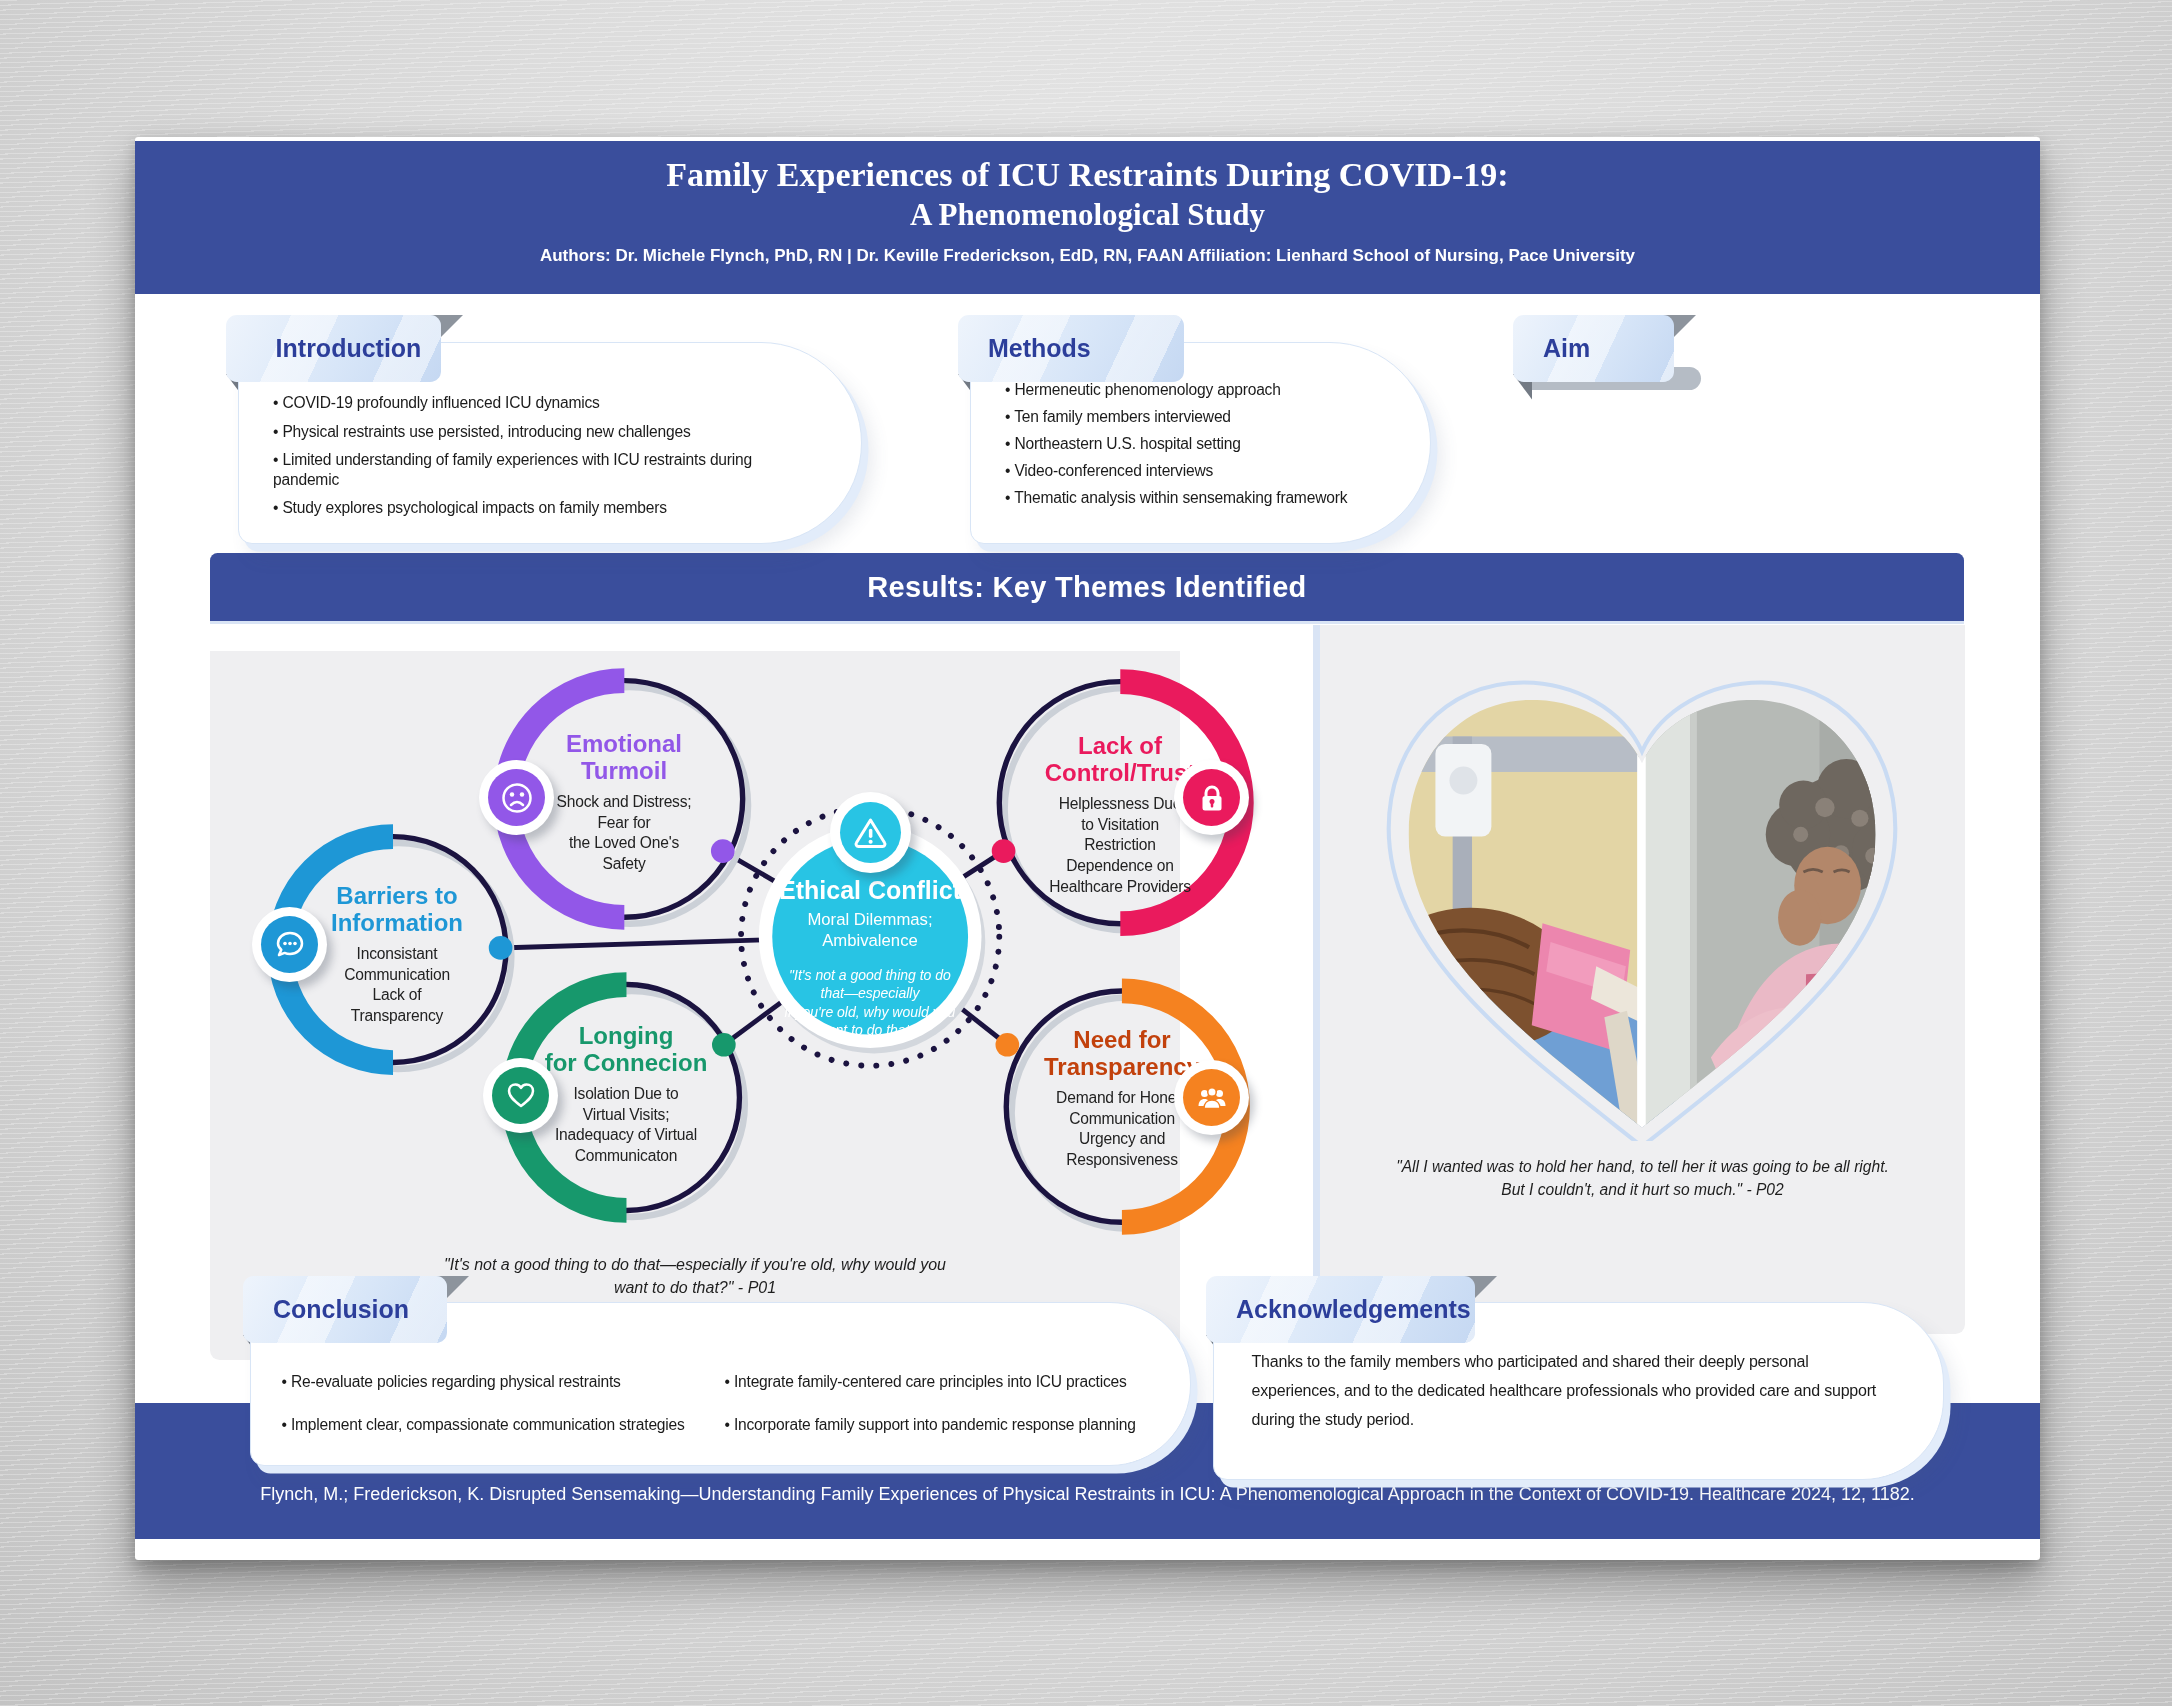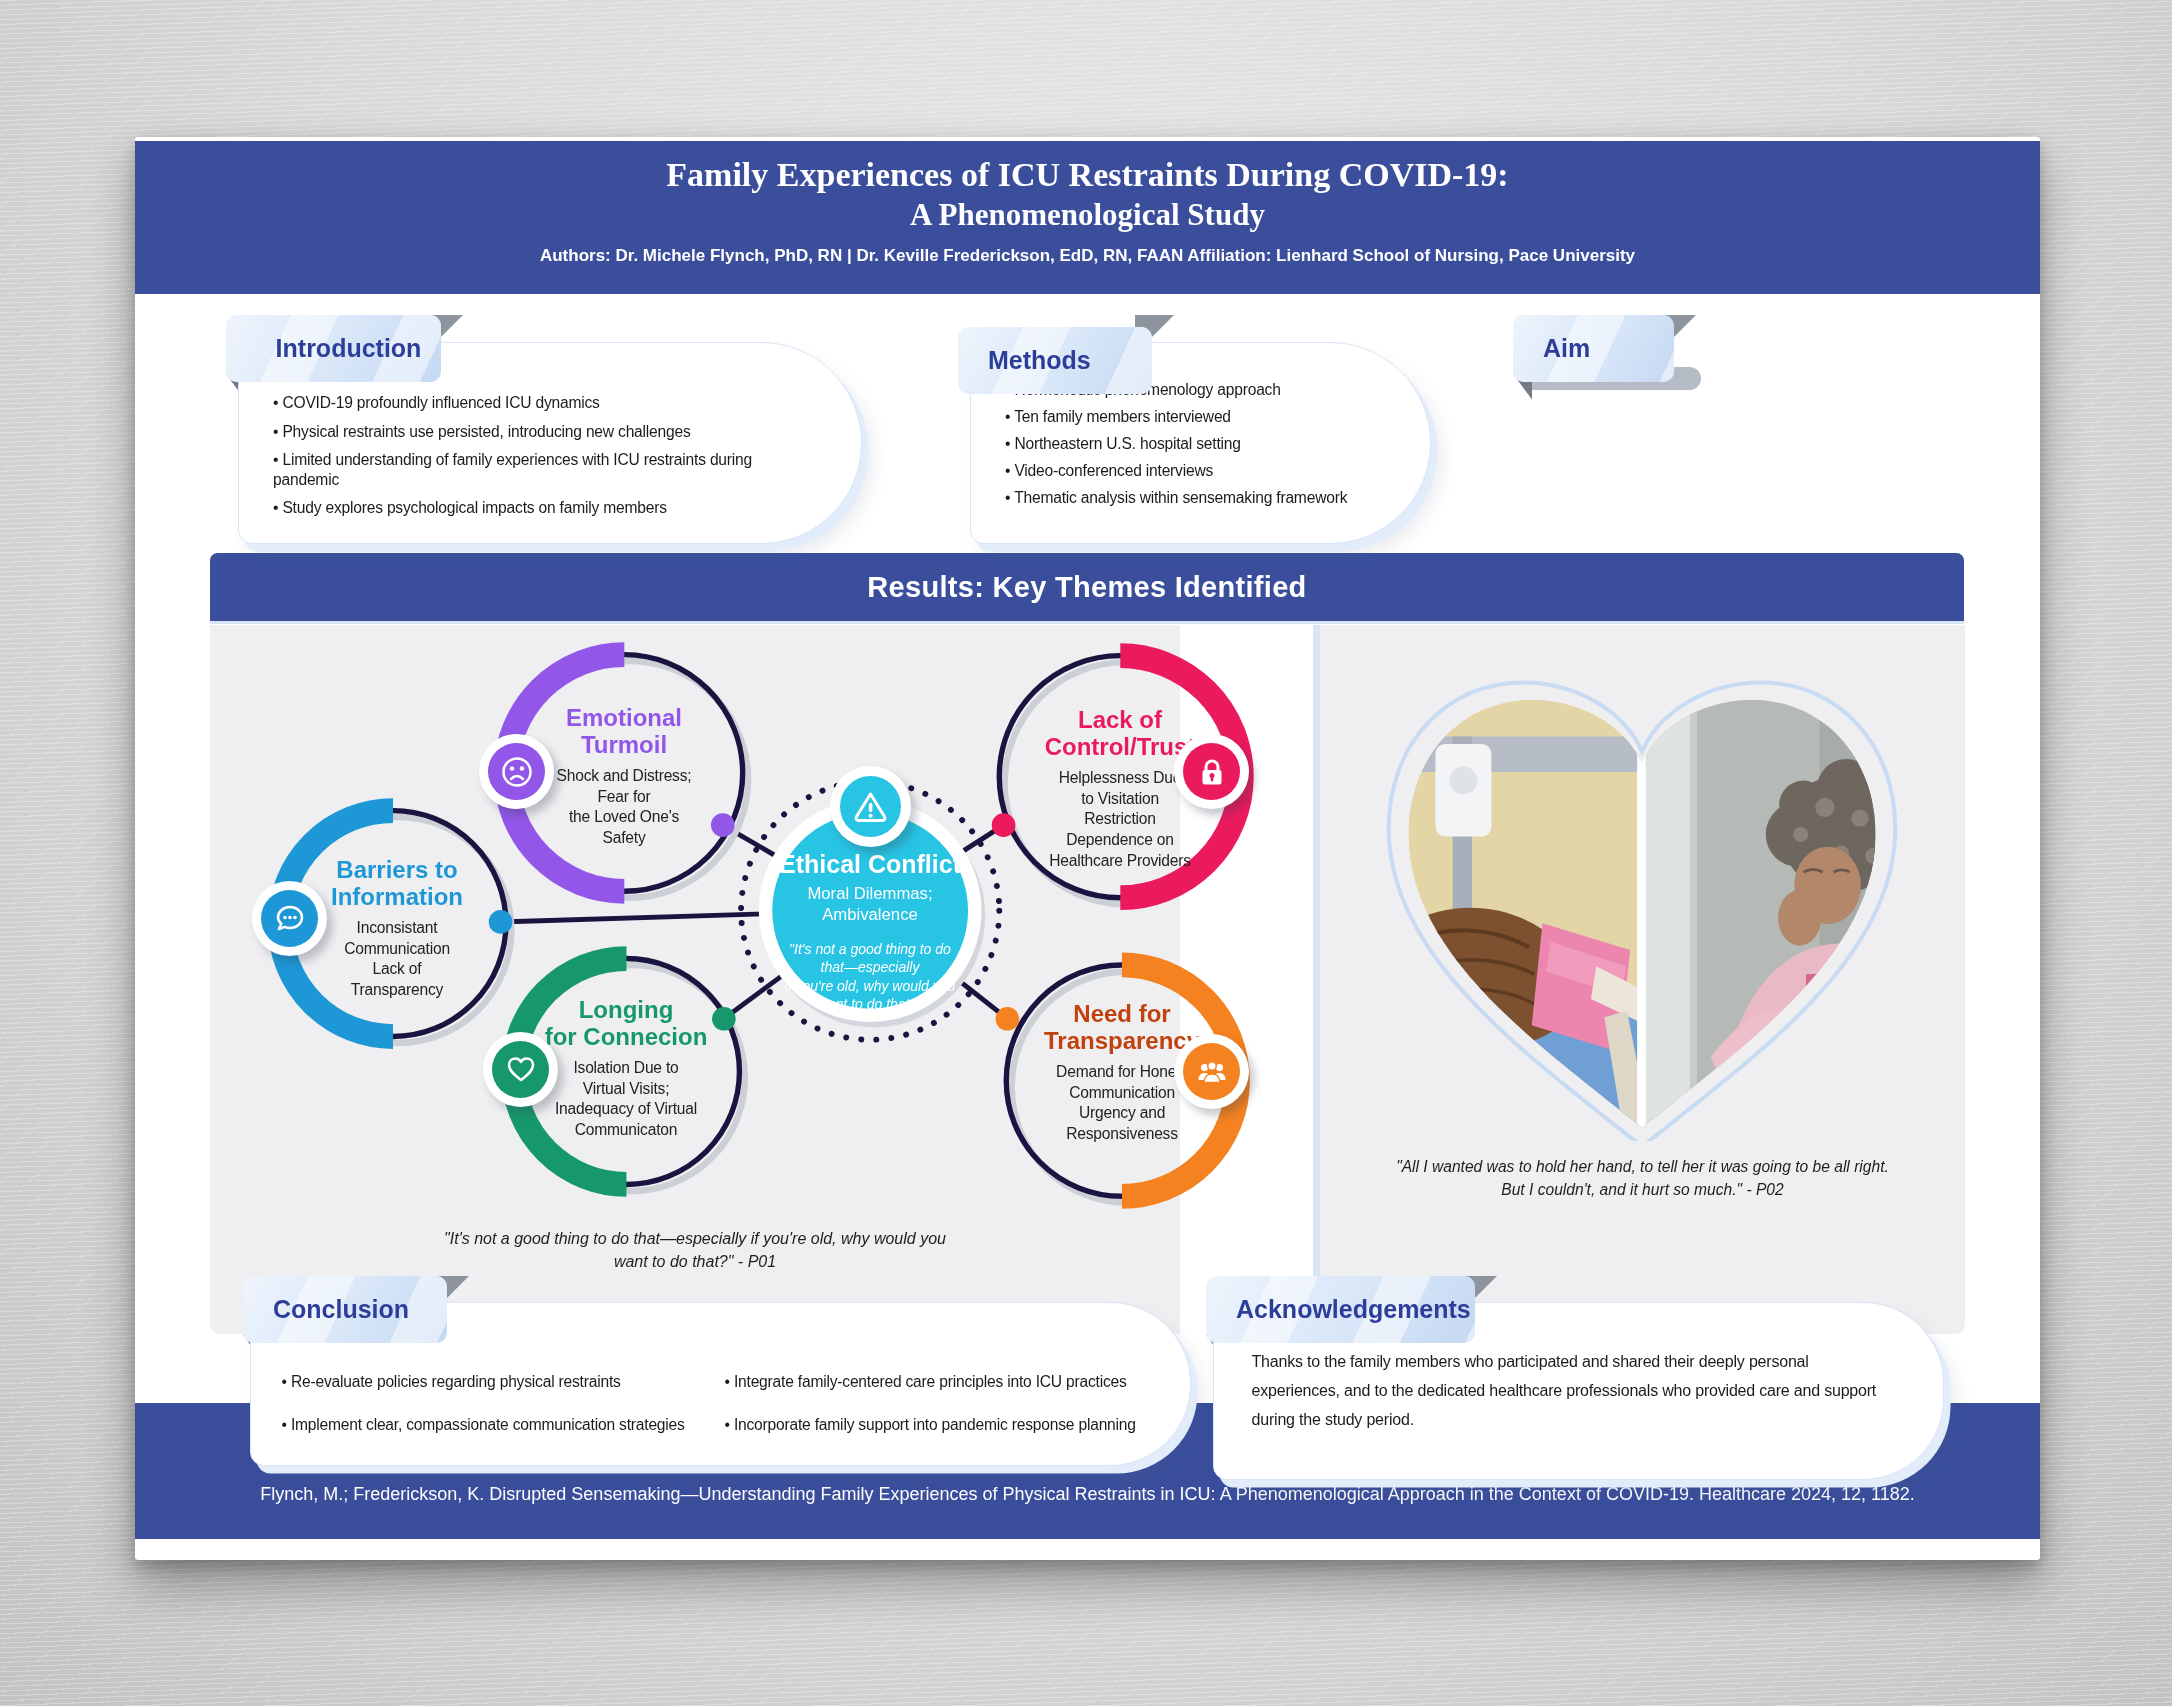--- a/index.html
+++ b/index.html
@@ -58,21 +58,21 @@
   
   .results-banner {
     position:absolute; left:75px; top:416px; width:1754px; height:68px;
     background:#3a4e9c; border-radius:7.5px 7.5px 0 0;
     color:#fff; font-weight:bold; font-size:29px;
     display:flex; align-items:center; justify-content:center; letter-spacing:0.3px;
   }
   .panel-topline { position:absolute; left:75px; top:484px; width:1754px; height:3.2px; background:#d9e4f5; }
   .panel-divider { position:absolute; left:1178px; top:488px; width:6.5px; height:709px; background:#d9e4f5; }
   .gray-panel { position:absolute; top:488px; height:709px; background:#efeff1; }
-  #diagram-panel { left:75px; width:970px; border-radius:0 0 0 9.7px; }
+  #diagram-panel { left:75px; width:970px; border-radius:0 0 0 9.7px;margin-top:26px; }
   #photo-panel { left:1185px; width:645px; border-radius:0 0 9.7px 0; }
   .diagram-svg, .heart-svg { position:absolute; left:0; top:0; }
   .theme-text { position:absolute; transform:translateX(-50%); text-align:center; z-index:4; }
   .theme-title { font-size:24px; font-weight:bold; line-height:1.12; white-space:pre-line; }
   .theme-desc { font-size:15.6px; color:#222; line-height:1.32; margin-top:7.5px; white-space:pre-line; letter-spacing:-0.2px; }
   .center-text { position:absolute; transform:translateX(-50%); text-align:center; z-index:5; color:#fff; }
   .center-title { font-size:25px; font-weight:bold; }
   .center-sub { font-size:16.7px; margin-top:5.4px; line-height:1.25; white-space:pre-line; }
   .center-quote { font-size:14px; font-style:italic; margin-top:14px; line-height:1.3; white-space:pre-line; }
   .badge {
@@ -131,21 +131,21 @@
       <div class="tab-fold" style="left:177px; top:0;"></div>
       <div class="card-body" style="left:12px; top:27px; width:461px; height:202px; border-radius:14px 102px 102px 14px;">
         <div class="bullets" style="padding:37px 65px 0 34px;">
           <div class="bullet" style="margin-bottom:7.5px;">Hermeneutic phenomenology approach</div>
           <div class="bullet" style="margin-bottom:7.5px;">Ten family members interviewed</div>
           <div class="bullet" style="margin-bottom:7.5px;">Northeastern U.S. hospital setting</div>
           <div class="bullet" style="margin-bottom:7.5px;">Video-conferenced interviews</div>
           <div class="bullet" style="margin-bottom:0;">Thematic analysis within sensemaking framework</div>
         </div>
       </div>
-      <div class="card-tab" style="width:194px;margin-top:12px;">
+      <div class="card-tab" style="width:226px;">
           <span>Methods</span>
         </div>
     </section>
 
     <section class="card" style="left:1378px; top:178px; width:474px; height:229px;">
       <div class="tab-under" style="left:9.7px; top:52px; width:178px;"></div>
       <div class="tab-under-fold" style="left:0; top:59px;"></div>
       <div class="tab-fold" style="left:144px; top:0;"></div>
       <div class="card-tab" style="width:161px;">
           <span>Aim</span>

